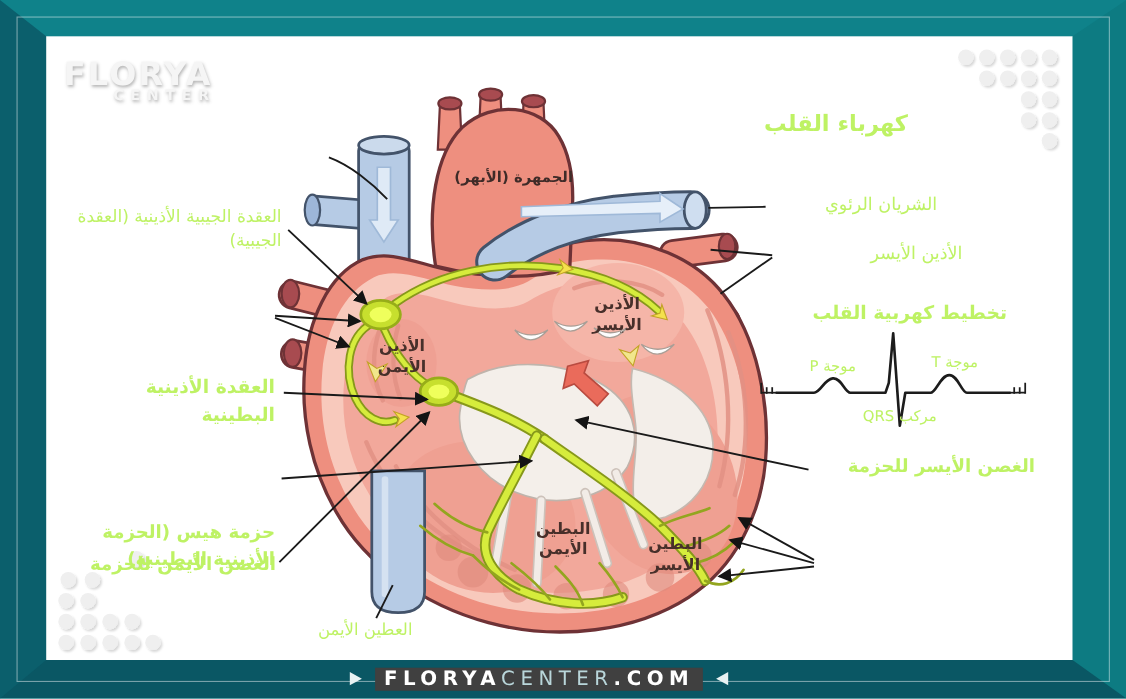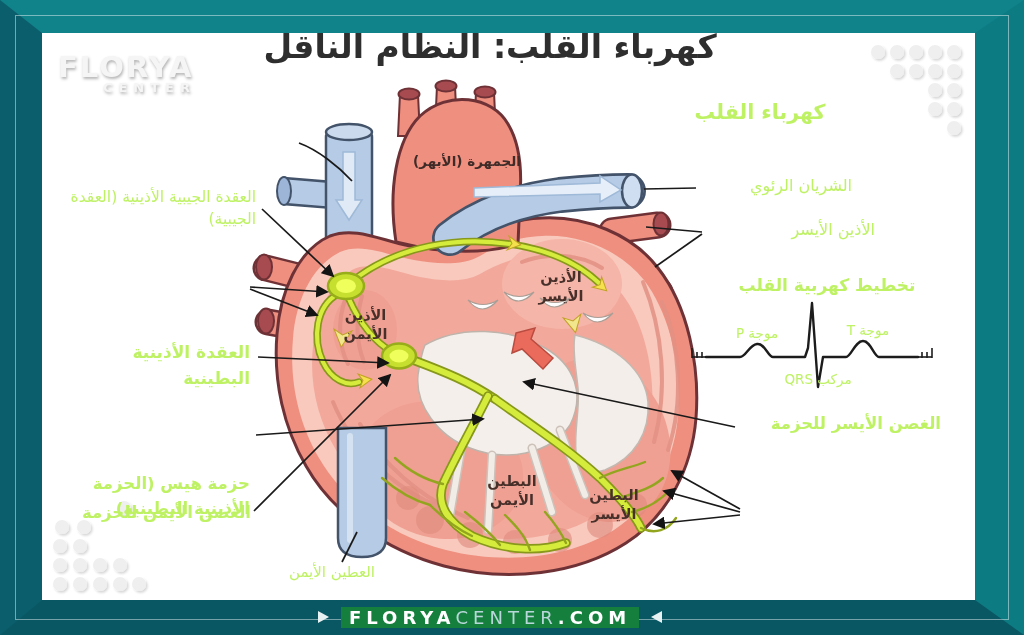--- a/index.html
+++ b/index.html
@@ -22,21 +22,21 @@
   .watermark{position:absolute;left:58px;top:50px;width:138px;z-index:3;
              color:#F5F5F5;text-shadow:1px 2px 3px rgba(90,90,90,.45);}
   .watermark .l1{font-size:29px;font-weight:bold;letter-spacing:2px;}
   .watermark .l2{font-size:13px;font-weight:bold;letter-spacing:6px;text-align:right;margin-top:-4px;}
   .urlbar{position:absolute;left:318px;top:606px;height:22px;display:flex;
           align-items:center;z-index:3;}
   .tri-r{width:0;height:0;border-top:6px solid transparent;border-bottom:6px solid transparent;
          border-left:11px solid #E8F2F3;}
   .tri-l{width:0;height:0;border-top:6px solid transparent;border-bottom:6px solid transparent;
          border-right:11px solid #E8F2F3;}
-  .urltext{margin:0 12px;background:#15803d;padding:0 8px;white-space:nowrap;
+  .urltext{margin:0 12px;background:#404040;padding:0 8px;white-space:nowrap;
            font-size:18px;letter-spacing:5px;color:#FFFFFF;font-weight:bold;}
   .urltext .mid{color:#B9D6DA;font-weight:normal;}
   
   .cond-o{fill:none;stroke:#87981B;stroke-width:7.5;stroke-linecap:round;}
   .cond-i{fill:none;stroke:#D6EC3C;stroke-width:4.2;stroke-linecap:round;}
   .cond-o2{fill:none;stroke:#87981B;stroke-width:9.5;stroke-linecap:round;}
   .cond-i2{fill:none;stroke:#D6EC3C;stroke-width:6;stroke-linecap:round;}
   .fiber{fill:none;stroke:#93A51F;stroke-width:2.4;stroke-linecap:round;}
   .vout{stroke:#43536A;stroke-width:36;fill:none;stroke-linecap:round;}
   .vin{stroke:#B6CBE5;stroke-width:30.5;fill:none;stroke-linecap:round;}
@@ -277,21 +277,20 @@
       <path class="ptr" d="M696,188 L644,189"></path>
       <path class="ptr" d="M702,232 L646,227"></path>
       <path class="ptr" d="M702,234 L655,267"></path>
       <path class="ptr" d="M735,427 L524,382" marker-end="url(#arw)"></path>
       <path class="ptr" d="M740,509 L672,471" marker-end="url(#arw)"></path>
       <path class="ptr" d="M740,512 L664,491" marker-end="url(#arw)"></path>
       <path class="ptr" d="M740,515 L654,524" marker-end="url(#arw)"></path>
     </g>
   </svg>
 
-  <div class="title">كهرباء القلب: النظام الناقل</div>
 
   <div class="watermark">
     <div class="l1">FLORYA</div>
     <div class="l2">CENTER</div>
   </div>
 
   <div class="lbl b ctr" style="left:692px;top:99px;width:136px;font-size:20.5px;">كهرباء القلب</div>
 
   <div class="lbl rt" style="left:66px;top:186px;width:190px;font-size:15.5px;line-height:1.45;">العقدة الجيبية الأذينية (العقدة الجيبية)</div>
   <div class="lbl b rt" style="left:95px;top:340px;width:155px;font-size:17px;line-height:1.5;">العقدة الأذينية البطينية</div>

